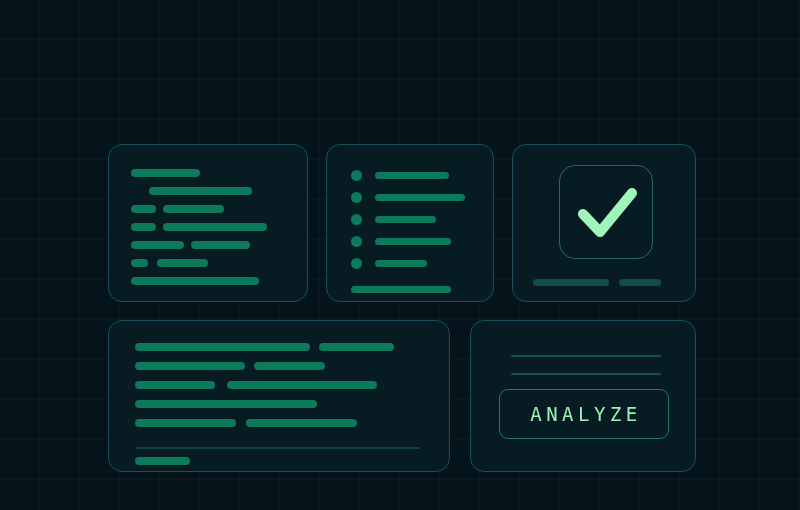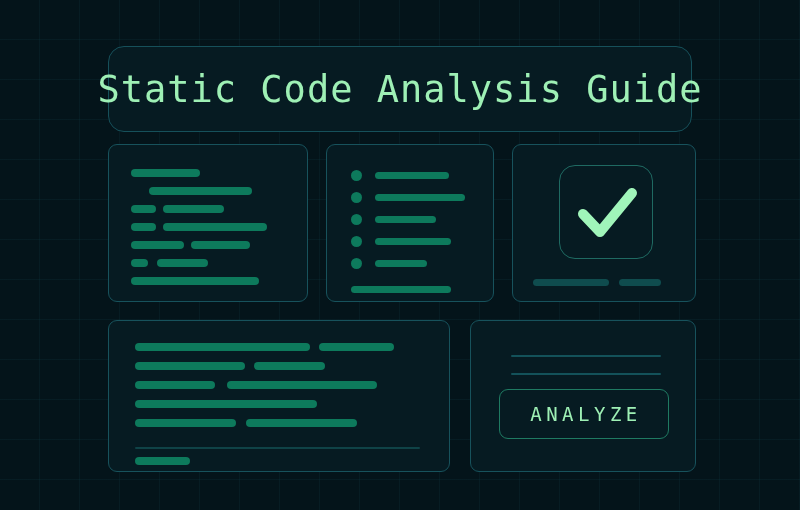--- a/index.html
+++ b/index.html
@@ -24,21 +24,21 @@
     background-size: 40px 40px;
     background-position: -1px -1px;
   }
 
   
   .card {
     position: absolute;
     box-sizing: border-box;
     background: #061b22;
     border: 1px solid #17525c;
-    border-radius: 9px;
+    border-radius: 14px;
   }
 
   
   #title-banner {
     left: 108px;
     top: 46px;
     width: 584px;
     height: 86px;
     border-radius: 16px;
     border-color: #16505a;
@@ -135,23 +135,20 @@
     height: 2px;
     border-radius: 1px;
     background: #13525a;
   }
 </style>
 </head>
 <body>
 
 <div id="stage">
 
-  <div class="card" id="title-banner">
-    <div id="title-text">Static Code Analysis Guide</div>
-  </div>
 
   <div class="card" id="card-code">
     <div class="bar" style="left:22px;  top:24px;  width:69px;  height:8px;"></div>
     <div class="bar" style="left:40px;  top:42px;  width:103px; height:8px;"></div>
     <div class="bar" style="left:22px;  top:60px;  width:25px;  height:8px;"></div>
     <div class="bar" style="left:54px;  top:60px;  width:61px;  height:8px;"></div>
     <div class="bar" style="left:22px;  top:78px;  width:25px;  height:8px;"></div>
     <div class="bar" style="left:54px;  top:78px;  width:104px; height:8px;"></div>
     <div class="bar" style="left:22px;  top:96px;  width:53px;  height:8px;"></div>
     <div class="bar" style="left:82px;  top:96px;  width:59px;  height:8px;"></div>

